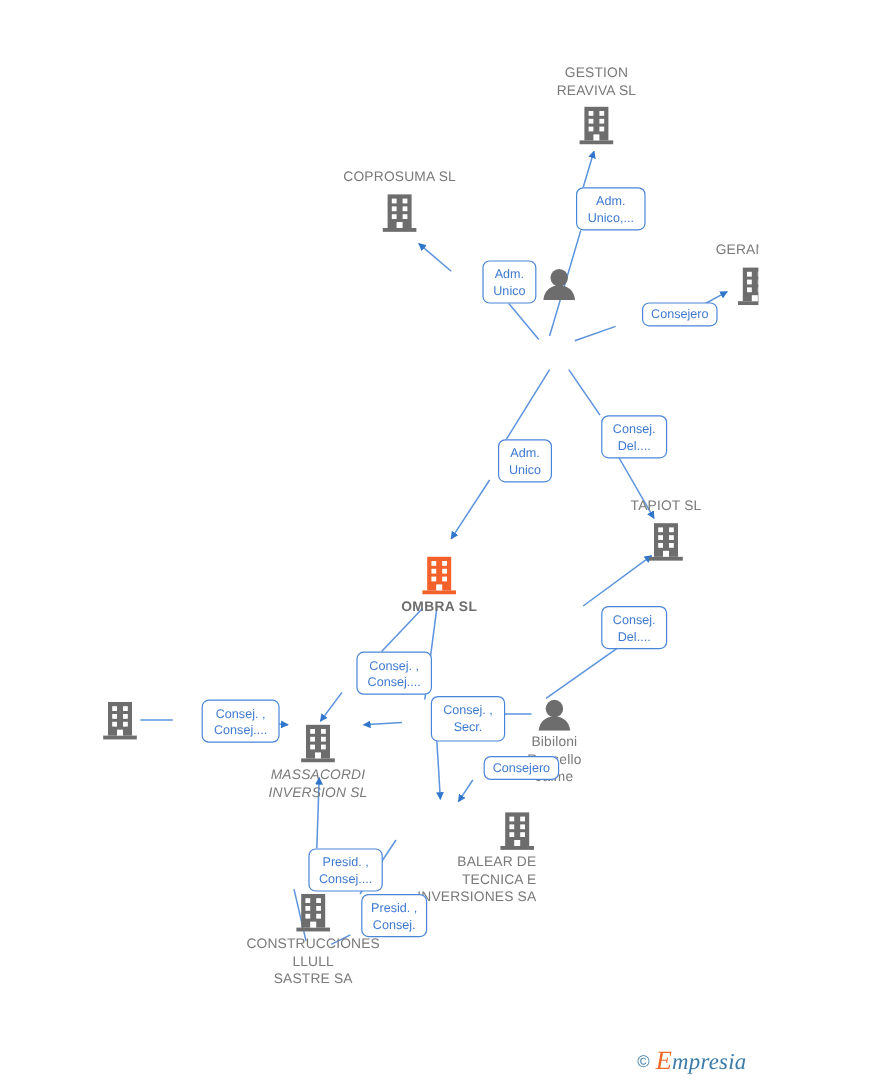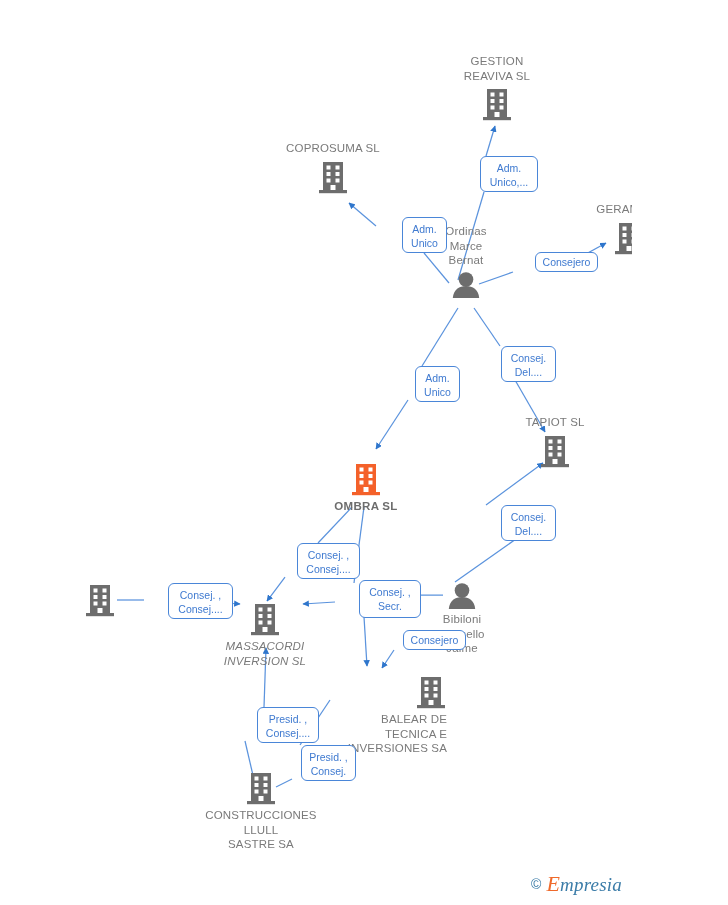--- a/index.html
+++ b/index.html
@@ -208,23 +208,20 @@
             <rect x="18.5" y="12" width="4" height="4"></rect>
           <rect x="9.5" y="18.5" width="4" height="4"></rect>
             <rect x="18.5" y="18.5" width="4" height="4"></rect>
           <rect x="13.5" y="25" width="5" height="5"></rect>
         </g>
       </svg>
     </span>
   </div>
 
   <div class="node person label-above" style="left:466px; top:224px;">
-    <span class="caption">Ordinas
-Marce
-Bernat</span>
     <span class="glyph">
       <svg width="34" height="26" viewBox="0 0 34 26">
         <circle cx="17" cy="7.5" r="7.3" fill="#6d6d6d"></circle>
         <path d="M 3.8 26 C 4.6 17.6 10.2 14 17 14 C 23.8 14 29.4 17.6 30.2 26 Z" fill="#6d6d6d"></path>
       </svg>
     </span>
   </div>
 
   <div class="node company-focus label-below" style="left:366px; top:462px;">
     <span class="glyph">
@@ -328,21 +325,21 @@
             <rect x="18.5" y="18.5" width="4" height="4"></rect>
           <rect x="13.5" y="25" width="5" height="5"></rect>
         </g>
       </svg>
     </span>
     <span class="caption">BALEAR DE
 TECNICA E
 INVERSIONES SA</span>
   </div>
 
-  <div class="node company label-below" style="left:261px; top:771px;">
+  <div class="node company label-below" style="left:261px; top:743px;">
     <span class="glyph">
       <svg width="32" height="34" viewBox="0 0 32 34">
         <rect x="6" y="2" width="20" height="28" fill="#6d6d6d"></rect>
         <rect x="2" y="30" width="28" height="3.2" fill="#6d6d6d"></rect>
         <g fill="#ffffff">
           <rect x="9.5" y="5.5" width="4" height="4"></rect>
             <rect x="18.5" y="5.5" width="4" height="4"></rect>
           <rect x="9.5" y="12" width="4" height="4"></rect>
             <rect x="18.5" y="12" width="4" height="4"></rect>
           <rect x="9.5" y="18.5" width="4" height="4"></rect>

